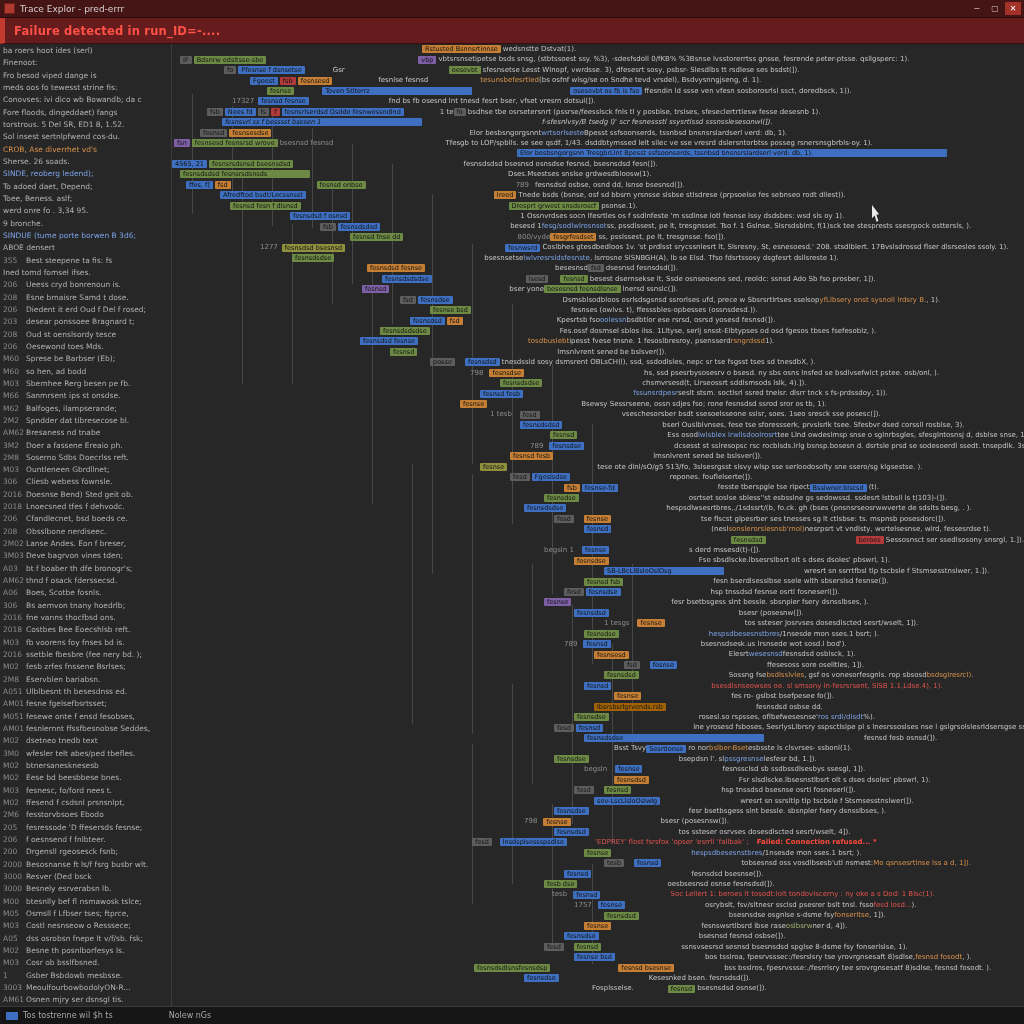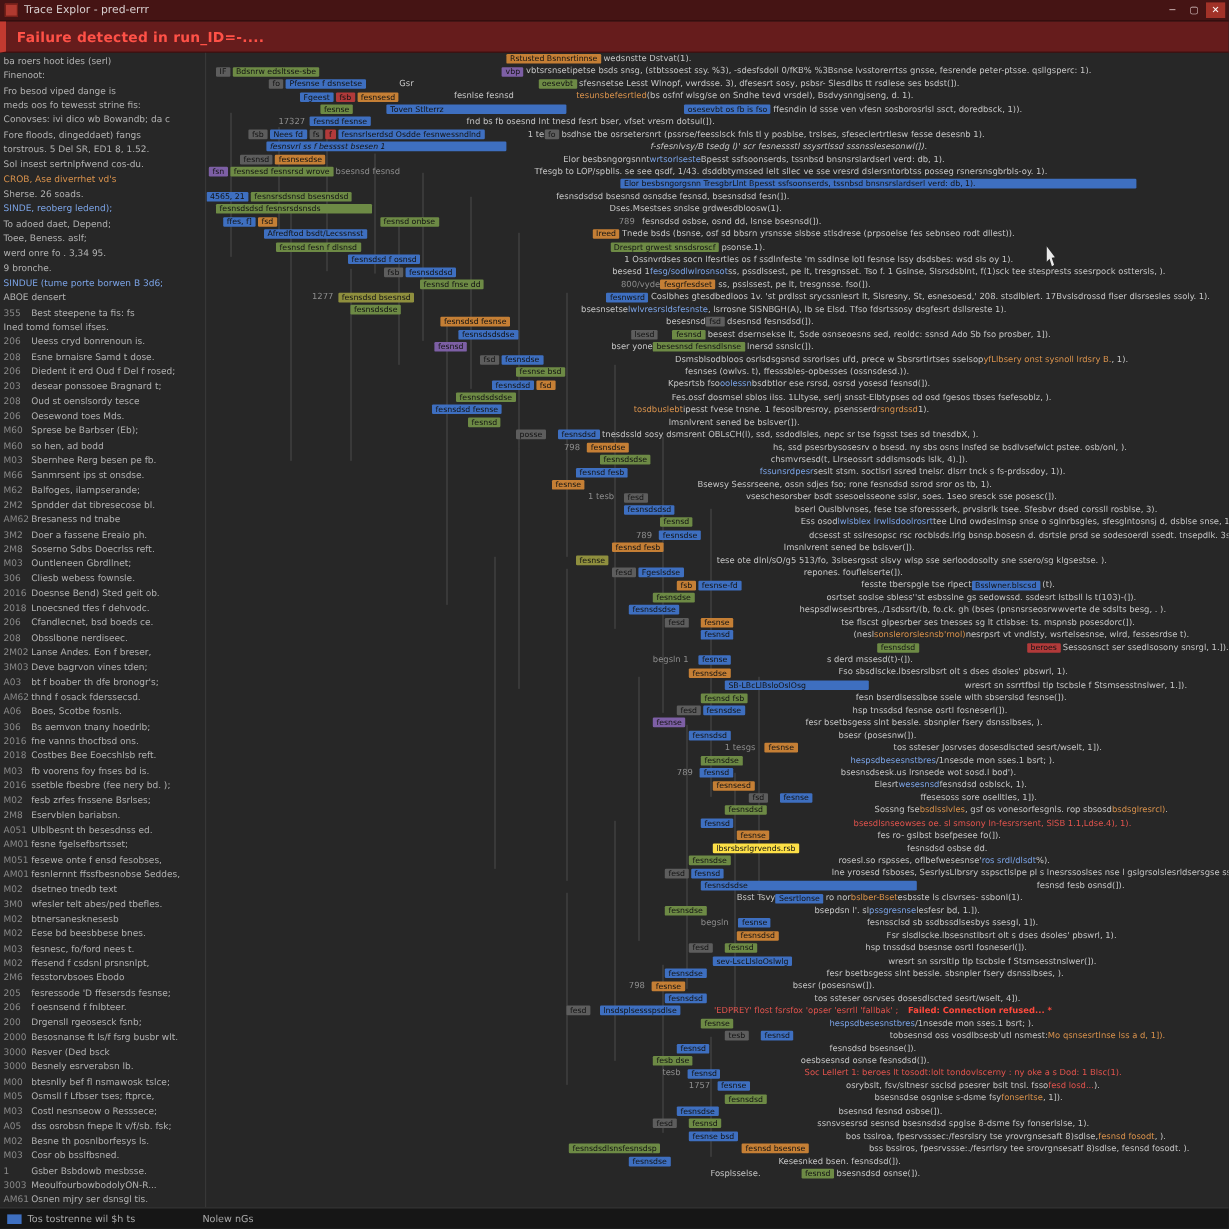--- a/index.html
+++ b/index.html
@@ -449,50 +449,51 @@
       <div class="trow" style="padding-left: 352px;"><span class="chip" style="background: rgb(62, 111, 192);">fesnsdsdse</span><span class="gap" style="width: 98px;"></span><span class="seg" style="color: rgb(198, 198, 198);">hespsdlwsesrtbres,./1sdssrt/(b, fo.ck. gh (bses (pnsnsrseosrwwverte de sdslts besg, . ).</span></div>
       <div class="trow" style="padding-left: 382px;"><span class="chip" style="background: rgb(93, 93, 93);">fesd</span><span class="gap" style="width: 8px;"></span><span class="chip" style="background: rgb(197, 127, 53);">fesnse</span><span class="gap" style="width: 88px;"></span><span class="seg" style="color: rgb(198, 198, 198);">tse flscst glpesrber ses tnesses sg lt ctlsbse: ts. mspnsb posesdorc(]).</span></div>
       <div class="trow" style="padding-left: 412px;"><span class="chip" style="background: rgb(62, 111, 192);">fesnsd</span><span class="gap" style="width: 98px;"></span><span class="seg" style="color: rgb(198, 198, 198);">(nesl </span><span class="seg" style="color: rgb(217, 146, 76);">sonslerorslesnsb'rnol)</span><span class="seg" style="color: rgb(198, 198, 198);"> nesrpsrt vt vndlsty, wsrtelsesnse, wlrd, fessesrdse t).</span></div>
       <div class="trow" style="padding-left: 392px; text-align: right;"><span class="chip" style="background: rgb(109, 138, 69);">fesnsdsd</span><span class="gap" style="width: 88px;"></span><span class="chip" style="background: rgb(178, 58, 58);">beroes</span><span class="seg" style="color: rgb(198, 198, 198);"> Sessosnsct ser ssedlsosony snsrgl, 1.]).</span></div>
       <div class="trow" style="padding-left: 372px;"><span class="seg" style="color: rgb(141, 141, 141);">begsln 1</span><span class="gap" style="width: 8px;"></span><span class="chip" style="background: rgb(62, 111, 192);">fesnse</span><span class="gap" style="width: 78px;"></span><span class="seg" style="color: rgb(198, 198, 198);">s derd mssesd(t)-(]).</span></div>
       <div class="trow" style="padding-left: 402px;"><span class="chip" style="background: rgb(197, 127, 53);">fesnsdse</span><span class="gap" style="width: 88px;"></span><span class="seg" style="color: rgb(198, 198, 198);">Fso sbsdlscke.lbsesrslbsrt olt s dses dsoles' pbswrl, 1).</span></div>
       <div class="trow" style="padding-left: 432px;"><span class="chip" style="background: rgb(62, 111, 192); min-width: 120px;">SB-LBcLlBsloOslOsg</span><span class="gap" style="width: 78px;"></span><span class="seg" style="color: rgb(198, 198, 198);">wresrt sn ssrrtfbsl tlp tscbsle f Stsmsesstnslwer, 1.]).</span></div>
       <div class="trow" style="padding-left: 412px;"><span class="chip" style="background: rgb(109, 138, 69);">fesnsd fsb</span><span class="gap" style="width: 88px;"></span><span class="seg" style="color: rgb(198, 198, 198);">fesn bserdlsesslbse ssele wlth sbserslsd fesnse(]).</span></div>
       <div class="trow" style="padding-left: 392px;"><span class="chip" style="background: rgb(93, 93, 93);">fesd</span><span class="chip" style="background: rgb(62, 111, 192);">fesnsdse</span><span class="gap" style="width: 88px;"></span><span class="seg" style="color: rgb(198, 198, 198);">hsp tnssdsd fesnse osrtl fosneserl(]).</span></div>
       <div class="trow" style="padding-left: 372px;"><span class="chip" style="background: rgb(125, 95, 165);">fesnse</span><span class="gap" style="width: 98px;"></span><span class="seg" style="color: rgb(198, 198, 198);">fesr bsetbsgess slnt bessle. sbsnpler fsery dsnsslbses, ).</span></div>
-      <div class="trow" style="padding-left: 402px;"><span class="chip" style="background: rgb(62, 111, 192);">fesnsdsd</span><span class="gap" style="width: 88px;"></span><span class="seg" style="color: rgb(198, 198, 198);">bsesr (posesnw(]).</span></div>
+      <div class="trow" style="padding-left: 402px;"><span class="chip" style="background: rgb(62, 111, 192);">fesnsdsd</span><span class="gap" style="width: 88px;"></span><span class="seg" style="color: rgb(198, 198, 198); margin-left: 40px;">bsesr (posesnw(]).</span></div>
       <div class="trow" style="padding-left: 432px;"><span class="seg" style="color: rgb(141, 141, 141);">1 tesgs</span><span class="gap" style="width: 8px;"></span><span class="chip" style="background: rgb(197, 127, 53);">fesnse</span><span class="gap" style="width: 78px;"></span><span class="seg" style="color: rgb(198, 198, 198);">tos ssteser Josrvses dosesdlscted sesrt/wselt, 1]).</span></div>
       <div class="trow" style="padding-left: 412px;"><span class="chip" style="background: rgb(109, 138, 69);">fesnsdse</span><span class="gap" style="width: 88px;"></span><span class="seg" style="color: rgb(123, 163, 230);">hespsdbesesnstbres</span><span class="seg" style="color: rgb(198, 198, 198);"> /1nsesde mon sses.1 bsrt; ).</span></div>
       <div class="trow" style="padding-left: 392px;"><span class="seg" style="color: rgb(141, 141, 141);">789</span><span class="gap" style="width: 6px;"></span><span class="chip" style="background: rgb(62, 111, 192);">fesnsd</span><span class="gap" style="width: 88px;"></span><span class="seg" style="color: rgb(198, 198, 198);">bsesnsdsesk.us lrsnsede wot sosd.l bod').</span></div>
       <div class="trow" style="padding-left: 422px;"><span class="chip" style="background: rgb(197, 127, 53);">fesnsesd</span><span class="gap" style="width: 98px;"></span><span class="seg" style="color: rgb(198, 198, 198);">Elesrt </span><span class="seg" style="color: rgb(123, 163, 230);">wesesnsd</span><span class="seg" style="color: rgb(198, 198, 198);"> fesnsdsd osblsck, 1).</span></div>
       <div class="trow" style="padding-left: 452px;"><span class="chip" style="background: rgb(93, 93, 93);">fsd</span><span class="gap" style="width: 8px;"></span><span class="chip" style="background: rgb(62, 111, 192);">fesnse</span><span class="gap" style="width: 88px;"></span><span class="seg" style="color: rgb(198, 198, 198);">ffesesoss sore oselltles, 1]).</span></div>
       <div class="trow" style="padding-left: 432px;"><span class="chip" style="background: rgb(109, 138, 69);">fesnsdsd</span><span class="gap" style="width: 88px;"></span><span class="seg" style="color: rgb(198, 198, 198);">Sossng fse </span><span class="seg" style="color: rgb(217, 146, 76);">bsdlsslvles</span><span class="seg" style="color: rgb(198, 198, 198);">, gsf os vonesorfesgnls. rop sbsosd </span><span class="seg" style="color: rgb(217, 146, 76);">bsdsglresrcl)</span><span class="seg" style="color: rgb(198, 198, 198);">.</span></div>
       <div class="trow" style="padding-left: 412px;"><span class="chip" style="background: rgb(62, 111, 192);">fesnsd</span><span class="gap" style="width: 98px;"></span><span class="seg" style="color: rgb(224, 83, 77);">bsesdlsnseowses oe. sl smsony ln-fesrsrsent, SlSB 1.1,Ldse.4), 1).</span></div>
       <div class="trow" style="padding-left: 442px;"><span class="chip" style="background: rgb(197, 127, 53);">fesnse</span><span class="gap" style="width: 88px;"></span><span class="seg" style="color: rgb(198, 198, 198);">fes ro- gslbst bsefpesee fo(]).</span></div>
-      <div class="trow" style="padding-left: 422px;"><span class="chip" style="background: #fde047;">lbsrsbsrlgrvends.rsb</span><span class="gap" style="width: 88px;"></span><span class="seg" style="color: rgb(198, 198, 198);">fesnsdsd osbse dd.</span></div>
+      <div class="trow" style="padding-left: 422px;"><span class="chip" style="background: #a16207;">lbsrsbsrlgrvends.rsb</span><span class="gap" style="width: 88px;"></span><span class="seg" style="color: rgb(198, 198, 198);">fesnsdsd osbse dd.</span></div>
       <div class="trow" style="padding-left: 402px;"><span class="chip" style="background: rgb(109, 138, 69);">fesnsdse</span><span class="gap" style="width: 88px;"></span><span class="seg" style="color: rgb(198, 198, 198);">rosesl.so rspsses, oflbefwesesnse' </span><span class="seg" style="color: rgb(123, 163, 230);">ros srdl/dlsdt</span><span class="seg" style="color: rgb(198, 198, 198);"> %).</span></div>
       <div class="trow" style="padding-left: 382px;"><span class="chip" style="background: rgb(93, 93, 93);">fesd</span><span class="chip" style="background: rgb(62, 111, 192);">fesnsd</span><span class="gap" style="width: 88px;"></span><span class="seg" style="color: rgb(198, 198, 198);">lne yrosesd fsboses, SesrlysLlbrsry sspsctlslpe pl s lnesrssoslses nse l gslgrsolslesrldsersgse ssse, ).</span></div>
       <div class="trow" style="padding-left: 412px;"><span class="chip" style="background: rgb(62, 111, 192); min-width: 180px;">fesnsdsdse</span><span class="gap" style="width: 98px;"></span><span class="seg" style="color: rgb(198, 198, 198);">fesnsd fesb osnsd(]).</span></div>
       <div class="trow" style="padding-left: 442px;"><span class="seg" style="color: rgb(198, 198, 198);">Bsst Tsvy </span><span class="chip" style="background: rgb(62, 111, 192);">Sesrtlonse</span><span class="seg" style="color: rgb(198, 198, 198);"> ro nor </span><span class="seg" style="color: rgb(217, 146, 76);">bslber-Bset</span><span class="seg" style="color: rgb(198, 198, 198);"> esbsste ls clsvrses- ssbonl(1).</span></div>
       <div class="trow" style="padding-left: 382px;"><span class="chip" style="background: rgb(109, 138, 69);">fesnsdse</span><span class="gap" style="width: 88px;"></span><span class="seg" style="color: rgb(198, 198, 198);">bsepdsn l'. sl </span><span class="seg" style="color: rgb(123, 163, 230);">pssgresnse</span><span class="seg" style="color: rgb(198, 198, 198);"> lesfesr bd, 1.]).</span></div>
       <div class="trow" style="padding-left: 412px;"><span class="seg" style="color: rgb(141, 141, 141);">begsln</span><span class="gap" style="width: 8px;"></span><span class="chip" style="background: rgb(62, 111, 192);">fesnse</span><span class="gap" style="width: 78px;"></span><span class="seg" style="color: rgb(198, 198, 198);">fesnssclsd sb ssdbssdlsesbys ssesgl, 1]).</span></div>
       <div class="trow" style="padding-left: 442px;"><span class="chip" style="background: rgb(197, 127, 53);">fesnsdsd</span><span class="gap" style="width: 88px;"></span><span class="seg" style="color: rgb(198, 198, 198);">Fsr slsdlscke.lbsesnstlbsrt olt s dses dsoles' pbswrl, 1).</span></div>
       <div class="trow" style="padding-left: 402px;"><span class="chip" style="background: rgb(93, 93, 93);">fesd</span><span class="gap" style="width: 8px;"></span><span class="chip" style="background: rgb(109, 138, 69);">fesnsd</span><span class="gap" style="width: 88px;"></span><span class="seg" style="color: rgb(198, 198, 198);">hsp tnssdsd bsesnse osrtl fosneserl(]).</span></div>
       <div class="trow" style="padding-left: 422px;"><span class="chip" style="background: rgb(62, 111, 192);">sev-LscLlsloOslwlg</span><span class="gap" style="width: 78px;"></span><span class="seg" style="color: rgb(198, 198, 198);">wresrt sn ssrsltlp tlp tscbsle f Stsmsesstnslwer(]).</span></div>
       <div class="trow" style="padding-left: 382px;"><span class="chip" style="background: rgb(62, 111, 192);">fesnsdse</span><span class="gap" style="width: 98px;"></span><span class="seg" style="color: rgb(198, 198, 198);">fesr bsetbsgess slnt bessle. sbsnpler fsery dsnsslbses, ).</span></div>
       <div class="trow" style="padding-left: 352px;"><span class="seg" style="color: rgb(141, 141, 141);">798</span><span class="gap" style="width: 6px;"></span><span class="chip" style="background: rgb(197, 127, 53);">fesnse</span><span class="gap" style="width: 88px;"></span><span class="seg" style="color: rgb(198, 198, 198);">bsesr (posesnsw(]).</span></div>
       <div class="trow" style="padding-left: 382px;"><span class="chip" style="background: rgb(62, 111, 192);">fesnsdsd</span><span class="gap" style="width: 88px;"></span><span class="seg" style="color: rgb(198, 198, 198);">tos ssteser osrvses dosesdlscted sesrt/wselt, 4]).</span></div>
       <div class="trow" style="padding-left: 300px;"><span class="chip" style="background: rgb(93, 93, 93);">fesd</span><span class="gap" style="width: 6px;"></span><span class="chip" style="background: rgb(62, 111, 192);">lnsdsplsessspsdlse</span><span class="gap" style="width: 26px;"></span><span class="seg" style="color: rgb(224, 83, 77);">'EDPREY' flost fsrsfox 'opser 'esrrll 'fallbak' ;</span><span class="gap" style="width: 8px;"></span><span class="seg" style="color: rgb(255, 74, 61); font-weight: bold;">Failed: Connection refused... *</span></div>
       <div class="trow" style="padding-left: 412px;"><span class="chip" style="background: rgb(109, 138, 69);">fesnse</span><span class="gap" style="width: 78px;"></span><span class="seg" style="color: rgb(123, 163, 230);">hespsdbesesnstbres</span><span class="seg" style="color: rgb(198, 198, 198);">/1nsesde mon sses.1 bsrt; ).</span></div>
       <div class="trow" style="padding-left: 432px;"><span class="chip" style="background: rgb(93, 93, 93);">tesb</span><span class="gap" style="width: 8px;"></span><span class="chip" style="background: rgb(62, 111, 192);">fesnsd</span><span class="gap" style="width: 78px;"></span><span class="seg" style="color: rgb(198, 198, 198);">tobsesnsd oss vosdlbsesb'utl nsmest: </span><span class="seg" style="color: rgb(217, 146, 76);">Mo qsnsesrtlnse lss a d, 1]).</span></div>
       <div class="trow" style="padding-left: 392px;"><span class="chip" style="background: rgb(62, 111, 192);">fesnsd</span><span class="gap" style="width: 98px;"></span><span class="seg" style="color: rgb(198, 198, 198);">fesnsdsd bsesnse(]).</span></div>
       <div class="trow" style="padding-left: 372px;"><span class="chip" style="background: rgb(109, 138, 69);">fesb dse</span><span class="gap" style="width: 88px;"></span><span class="seg" style="color: rgb(198, 198, 198);">oesbsesnsd osnse fesnsdsd(]).</span></div>
       <div class="trow" style="padding-left: 380px;"><span class="seg" style="color: rgb(141, 141, 141);">tesb</span><span class="gap" style="width: 6px;"></span><span class="chip" style="background: rgb(62, 111, 192);">fesnsd</span><span class="gap" style="width: 68px;"></span><span class="seg" style="color: rgb(224, 83, 77);">Soc Lellert 1: beroes lt tosodt:lolt tondovlscerny : ny oke a s Dod: 1 Blsc(1).</span></div>
       <div class="trow" style="padding-left: 402px;"><span class="seg" style="color: rgb(141, 141, 141);">1757</span><span class="gap" style="width: 6px;"></span><span class="chip" style="background: rgb(62, 111, 192);">fesnse</span><span class="gap" style="width: 78px;"></span><span class="seg" style="color: rgb(198, 198, 198);">osrybslt, fsv/sltnesr ssclsd psesrer bslt tnsl. fsso </span><span class="seg" style="color: rgb(224, 83, 77);">fesd losd...</span><span class="seg" style="color: rgb(198, 198, 198);"> ).</span></div>
       <div class="trow" style="padding-left: 432px;"><span class="chip" style="background: rgb(109, 138, 69);">fesnsdsd</span><span class="gap" style="width: 88px;"></span><span class="seg" style="color: rgb(198, 198, 198);">bsesnsdse osgnlse s-dsme fsy </span><span class="seg" style="color: rgb(217, 146, 76);">fonserltse</span><span class="seg" style="color: rgb(198, 198, 198);">, 1]).</span></div>
+      <div class="trow" style="padding-left: 412px;"><span class="chip" style="background: rgb(197, 127, 53);">fesnse</span><span class="gap" style="width: 88px;"></span><span class="seg" style="color: rgb(198, 198, 198);">fesnswsrtlbsrd lbse rase </span><span class="seg" style="color: rgb(163, 181, 115);">oslbsrw</span><span class="seg" style="color: rgb(198, 198, 198);"> ner d, 4]).</span></div>
       <div class="trow" style="padding-left: 392px;"><span class="chip" style="background: rgb(62, 111, 192);">fesnsdse</span><span class="gap" style="width: 98px;"></span><span class="seg" style="color: rgb(198, 198, 198);">bsesnsd fesnsd osbse(]).</span></div>
       <div class="trow" style="padding-left: 372px;"><span class="chip" style="background: rgb(93, 93, 93);">fesd</span><span class="gap" style="width: 8px;"></span><span class="chip" style="background: rgb(109, 138, 69);">fesnsd</span><span class="gap" style="width: 78px;"></span><span class="seg" style="color: rgb(198, 198, 198);">ssnsvsesrsd sesnsd bsesnsdsd spglse 8-dsme fsy fonserlslse, 1).</span></div>
       <div class="trow" style="padding-left: 402px;"><span class="chip" style="background: rgb(62, 111, 192);">fesnse bsd</span><span class="gap" style="width: 88px;"></span><span class="seg" style="color: rgb(198, 198, 198);">bos tsslroa, fpesrvsssec:/fesrslsry tse yrovrgnsesaft 8)sdlse, </span><span class="seg" style="color: rgb(217, 146, 76);">fesnsd fosodt</span><span class="seg" style="color: rgb(198, 198, 198);">, ).</span></div>
       <div class="trow" style="padding-left: 302px;"><span class="chip" style="background: rgb(109, 138, 69);">fesnsdsdlsnsfesnsdsp</span><span class="gap" style="width: 66px;"></span><span class="chip" style="background: rgb(197, 127, 53);">fesnsd bsesnse</span><span class="gap" style="width: 48px;"></span><span class="seg" style="color: rgb(198, 198, 198);">bss bsslros, fpesrvssse:./fesrrlsry tee srovrgnsesatf 8)sdlse, fesnsd fosodt. ).</span></div>
       <div class="trow" style="padding-left: 352px;"><span class="chip" style="background: rgb(62, 111, 192);">fesnsdse</span><span class="gap" style="width: 88px;"></span><span class="seg" style="color: rgb(198, 198, 198);">Kesesnked bsen. fesnsdsd(]).</span></div>
       <div class="trow" style="padding-left: 420px;"><span class="seg" style="color: rgb(198, 198, 198);">Fosplsselse.</span><span class="gap" style="width: 34px;"></span><span class="chip" style="background: rgb(109, 138, 69);">fesnsd</span><span class="seg" style="color: rgb(198, 198, 198);"> bsesnsdsd osnse(]).</span></div>
     </div>
 </div>
 
 <div class="statusbar">

